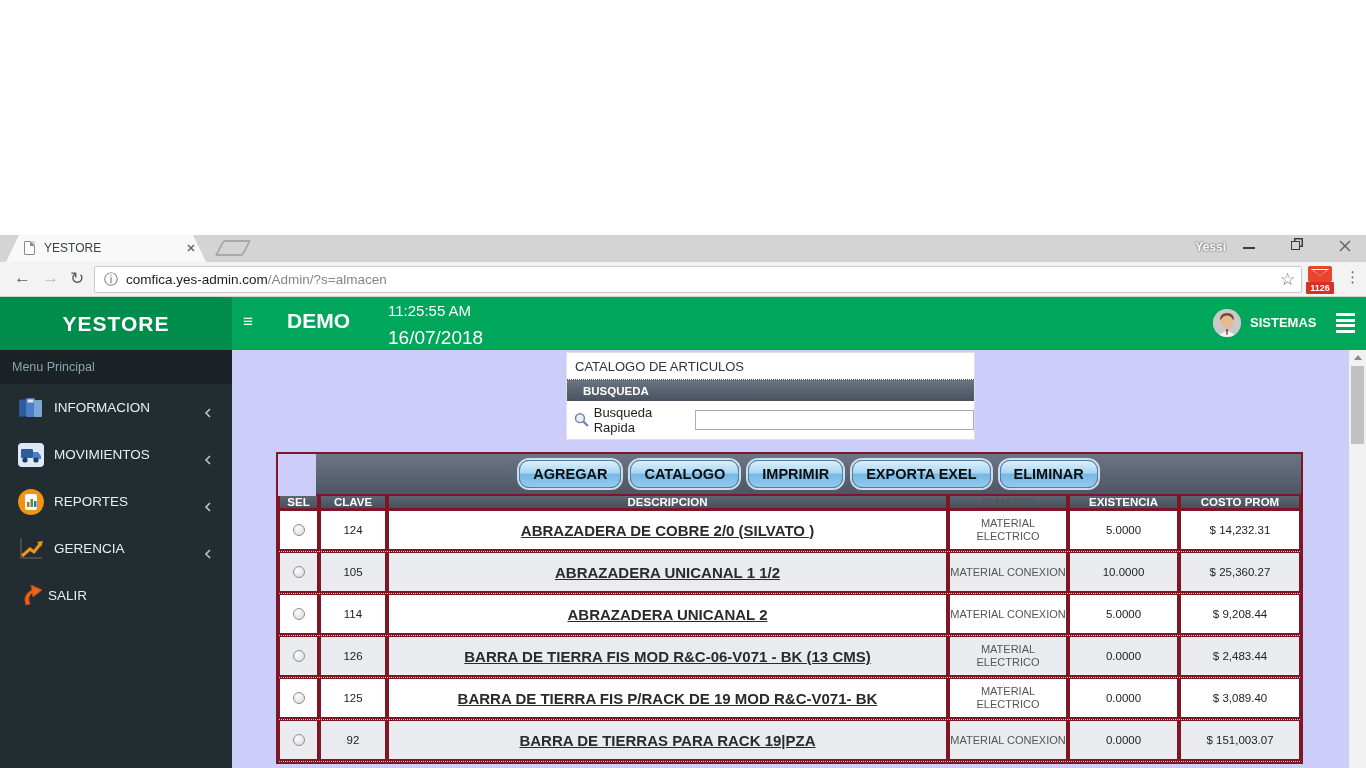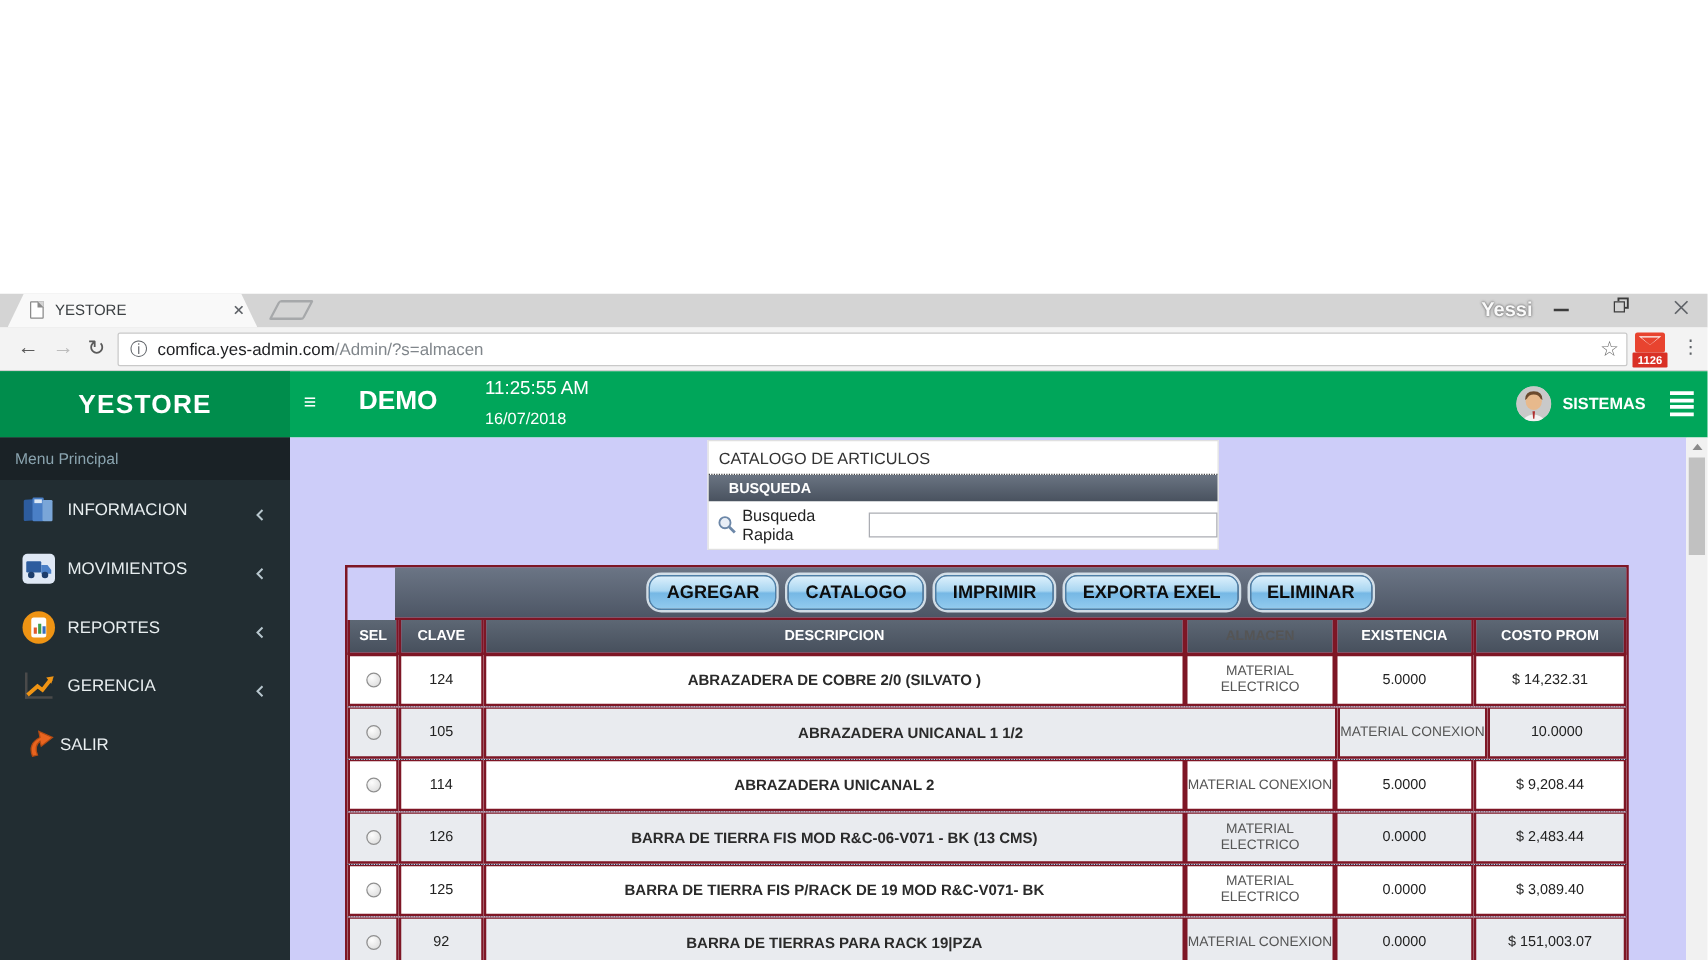--- a/index.html
+++ b/index.html
@@ -13,21 +13,21 @@
          clip-path: polygon(13px 0, 187px 0, 200px 27px, 0 27px); }
   #tab-favicon { left:24px; top:241px; width:11px; height:14px; background:#fff;
                  border:1px solid #8a8a8a; border-radius:1px; }
   #tab-favicon:after{ content:""; position:absolute; right:-1px; top:-1px;
       border-style:solid; border-width:0 5px 5px 0; border-color:transparent #d4d4d4 #8a8a8a transparent;}
   #tab-title { left:44px; top:241px; font-size:12px; color:#3c4043; }
   .x-icon { stroke:#5f6368; stroke-width:1.4; }
   #tab-close { left:184px; top:241px; width:14px; height:14px; cursor:pointer; }
   #newtab-btn { left:219px; top:240px; width:28px; height:16px; background:#d4d4d4;
                 border:2px solid #a6a8aa; transform:skewX(-28deg); border-radius:2px;}
-  #profile-name { right:140px; top:240px; font-size:16px; font-weight:bold; color:#fafafa;
+  #profile-name { right:140px; top:240px; font-size:12px; font-weight:bold; color:#fafafa;
                   text-shadow:0 0 2px #777,0 0 2px #777; }
   #win-min { left:1243px; top:247px; width:12px; height:2px; background:#3c3c3c; }
   #win-restore { left:1291px; top:241px; width:9px; height:9px; border:1.5px solid #3c3c3c;
                  box-shadow:3px -3px 0 -1.5px #d4d4d4, 3px -3px 0 0 #3c3c3c; }
   #win-close { left:1337px; top:238px; width:16px; height:16px; }
 
   #nav-toolbar { left:0; top:262px; width:1366px; height:35px; background:#f3f3f3;
                  border-bottom:1px solid #d0d0d0; }
   .navglyph { position:absolute; font-size:17px; color:#5a5a5a; top:268px; }
   #btn-back::before{ content:"\2190"; }
@@ -54,21 +54,21 @@
 
   
   #app-header { left:0; top:297px; width:1366px; height:53px; background:#00a65a; }
   #logo-block { left:0; top:297px; width:232px; height:53px; background:#008d4c;
       color:#fff; font-size:21px; font-weight:bold; letter-spacing:1px;
       display:flex; align-items:center; justify-content:center; }
   #hamburger { left:243px; top:312px; width:18px; height:22px; color:#fff; font-size:17px;}
   #hamburger::before{ content:"\2261"; }
   #env-label { left:287px; top:309px; color:#fff; font-size:21px; font-weight:bold; }
   #clock-time { left:388px; top:302px; color:#fff; font-size:15px; }
-  #clock-date { left:388px; top:327px; color:#fff; font-size:13px; }
+  #clock-date { left:388px; top:327px; color:#fff; font-size:19px; }
   #avatar { left:1213px; top:309px; width:28px; height:28px; border-radius:50%;
             background:#cfcfcf; overflow:hidden; }
   #user-label { left:1250px; top:315px; color:#fff; font-size:13px; font-weight:600; }
   #header-bars { left:1336px; top:313px; width:19px; height:20px; }
   #header-bars i { display:block; height:3px; background:#fff; margin-bottom:2.5px; }
 
   
   #sidebar { left:0; top:350px; width:232px; height:418px; background:#222d32; }
   #menu-header { left:0; top:350px; width:232px; height:34px; background:#1a2226;
       color:#8aa4af; font-size:12.5px; display:flex; align-items:center; padding-left:12px; }
@@ -97,35 +97,35 @@
   #articles-table { left:276px; top:452px; width:1027px; border:2px solid #7e1625;
       background:#cdcdf9; }
   #actions-bar { height:42px; background:linear-gradient(180deg,#6b7585,#4d5665);
       display:flex; align-items:center; justify-content:center; gap:9px;
       border-bottom:2px solid #7e1625;margin-left:38px; }
   .action-btn { height:28px; padding:0 13px; font-family:"Liberation Sans",sans-serif;
       font-size:14.5px; font-weight:bold; color:#0d0d0d; cursor:pointer;
       background:linear-gradient(180deg,#dcf0fc 0%,#a9d6f1 45%,#76b8e5 52%,#93cbee 100%);
       border:1px solid #4d7fa8; border-radius:10px;
       box-shadow:0 0 0 2px rgba(230,242,250,.85); }
-  .t-head { display:flex; height:28px; }
+  .t-head { display:flex; height:14px; }
   .th { background:linear-gradient(180deg,#5d6774,#47505d); color:#fff; font-size:11.5px;
       font-weight:bold; display:flex; align-items:center; justify-content:center;
       border:2px solid #7e1625; border-top:0; }
   .t-row { display:flex; height:42px; border-bottom:1px dotted #333; }
   .td { display:flex; align-items:center; justify-content:center; text-align:center;
       border:2px solid #7e1625; border-top-width:1px; font-size:11.5px; color:#222; }
   .row-odd .td { background:#ffffff; }
   .row-even .td { background:#e9ebef; }
   .c-sel{ width:41px; } .c-clave{ width:68px; } .c-desc{ flex:1; }
   .c-alm{ width:120px; font-size:11px; color:#555; line-height:13px; }
   .c-exi{ width:111px; } .c-cos{ width:122px; }
   .radio-dot { width:12px; height:12px; border-radius:50%; border:1px solid #8f8f8f;
       background:radial-gradient(circle at 35% 30%, #fdfdfd, #d8d8d8); cursor:pointer; }
-  .desc-link { color:#2a2a2a; font-weight:bold; font-size:12px; 
+  .desc-link { color:#2a2a2a; font-weight:bold; font-size:15px; text-decoration:underline;
       cursor:pointer; }
 
   
   #page-scrollbar { left:1349px; top:350px; width:17px; height:418px; background:#f1f1f1; }
   #scroll-up { left:1354px; top:355px; width:0; height:0; border-style:solid;
       border-width:0 4px 5px 4px; border-color:transparent transparent #8a8a8a transparent;}
   #scroll-thumb { left:1351px; top:366px; width:13px; height:78px; background:#c1c1c1; }
 </style>
 </head>
 <body>
@@ -293,20 +293,21 @@
   <div class="t-row row-even">
     <div class="td c-sel">
         <span class="radio-dot"></span>
       </div>
     <div class="td c-clave">105</div>
     <div class="td c-desc">
         <span class="desc-link">ABRAZADERA UNICANAL 1 1/2</span>
       </div>
     <div class="td c-alm">MATERIAL CONEXION</div>
     <div class="td c-exi">10.0000</div>
+    <div class="td c-cos">$ 25,360.27</div>
   </div>
   <div class="t-row row-odd">
     <div class="td c-sel">
         <span class="radio-dot"></span>
       </div>
     <div class="td c-clave">114</div>
     <div class="td c-desc">
         <span class="desc-link">ABRAZADERA UNICANAL 2</span>
       </div>
     <div class="td c-alm">MATERIAL CONEXION</div>

